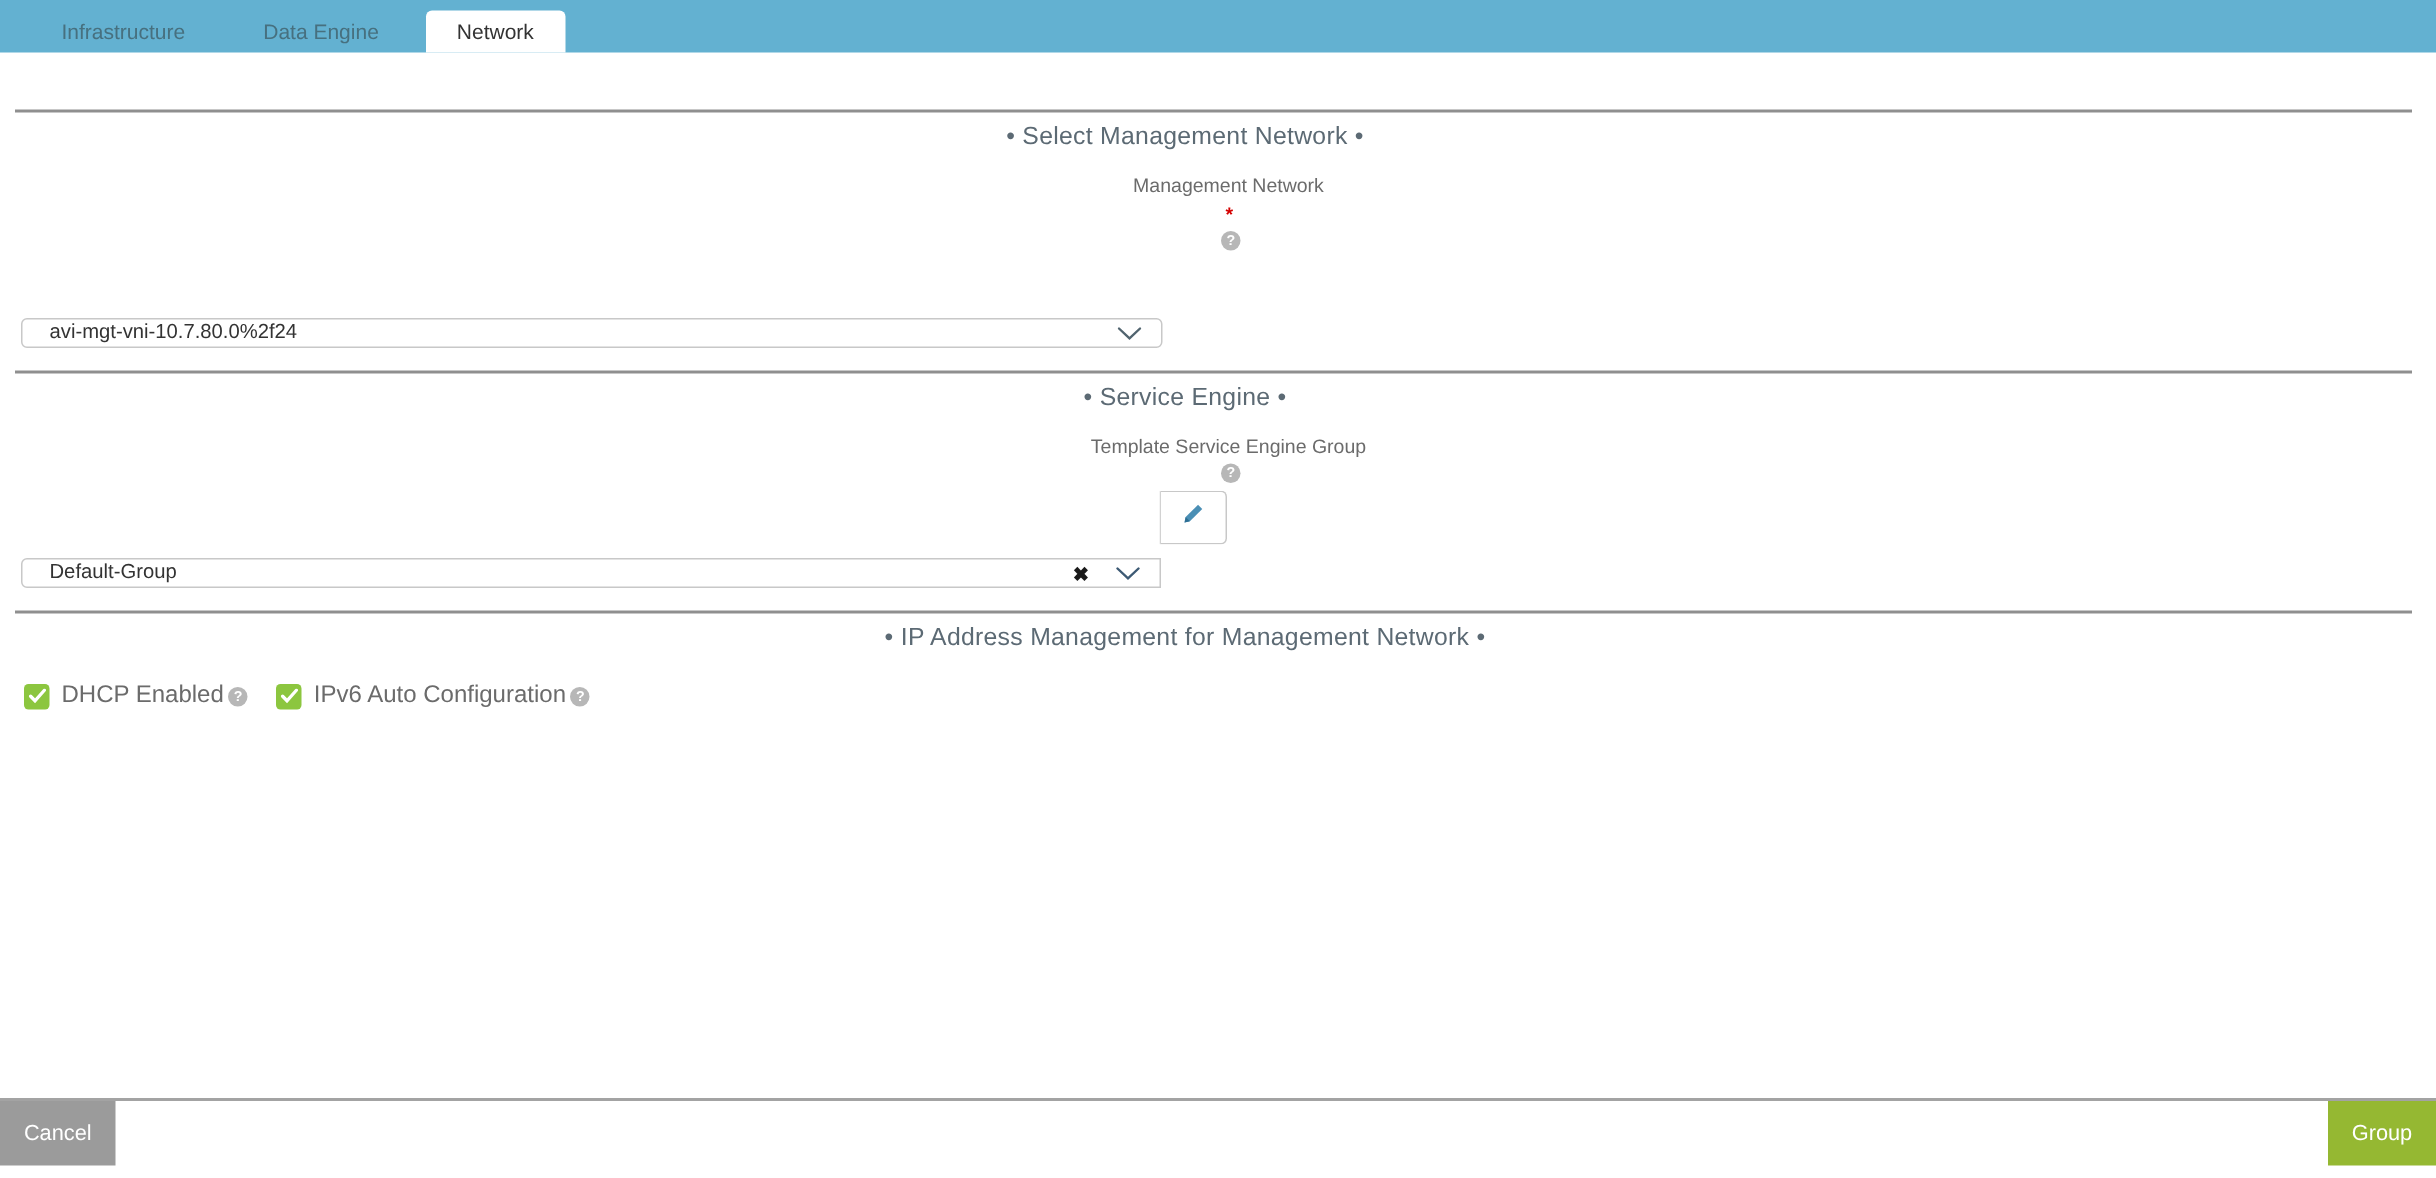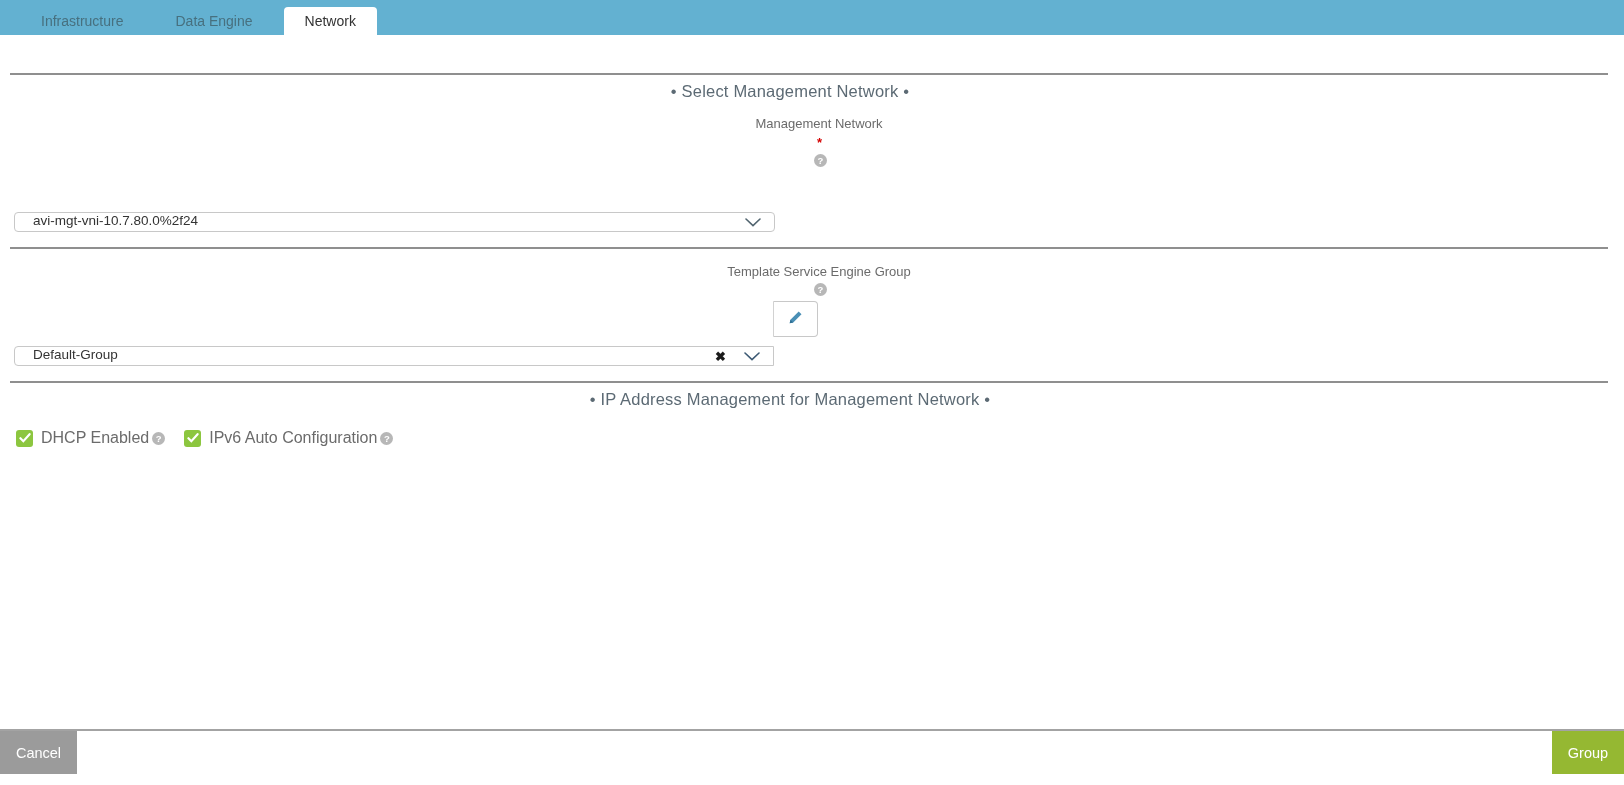--- a/index.html
+++ b/index.html
@@ -56,21 +56,21 @@
                 margin-left:-1px; border-radius:0 4px 4px 0; background:#fff;
                 display:flex; align-items:center; justify-content:center; cursor:pointer; }
 
   .checkbox-row { display:flex; align-items:center; margin:20px 0 0 16px; }
   .checkbox-group { display:flex; align-items:center; margin-right:19px; cursor:pointer; }
   .checkbox { width:17px; height:17px; background:#8cc63f; border-radius:3px;
               display:flex; align-items:center; justify-content:center; margin-right:8px; }
   .checkbox-label { font-size:16px; color:#6b6b6b; }
 
   
-  .footer { position:absolute; left:0; right:0; bottom:0; height:56px; background:#fff;
+  .footer { position:absolute; left:0; right:0; bottom:12px; height:41px; background:#fff;
             border-top:2px solid #a3a3a3; display:flex; justify-content:space-between; }
   .btn { border:none; height:43px; font-size:14.5px; color:#ffffff; cursor:pointer;
          font-family:"Liberation Sans", sans-serif; }
   .btn-cancel { width:77px; background:#9b9b9b; }
   .btn-save { width:72px; background:#95b832; }
 </style>
 </head>
 <body>
 
 <div class="modal">
@@ -101,20 +101,21 @@
             <svg width="16" height="9" viewBox="0 0 16 9">
                 <path d="M1 1 L8 7.6 L15 1" fill="none" stroke="#51646f" stroke-width="1.6" stroke-linecap="round"></path>
               </svg>
           </span>
         </span>
       </div>
     </section>
 
     <section style="margin-top:15px;">
       <div class="rule"></div>
+      <div class="section-heading">• Service Engine •</div>
 
       <div class="field-label-row">
         <span>Template Service Engine Group</span>
         <span class="help-icon">?</span>
       </div>
 
       <div class="select-group">
         <div class="select-box">
           <span class="select-value">Default-Group</span>
           <span class="select-icons">

